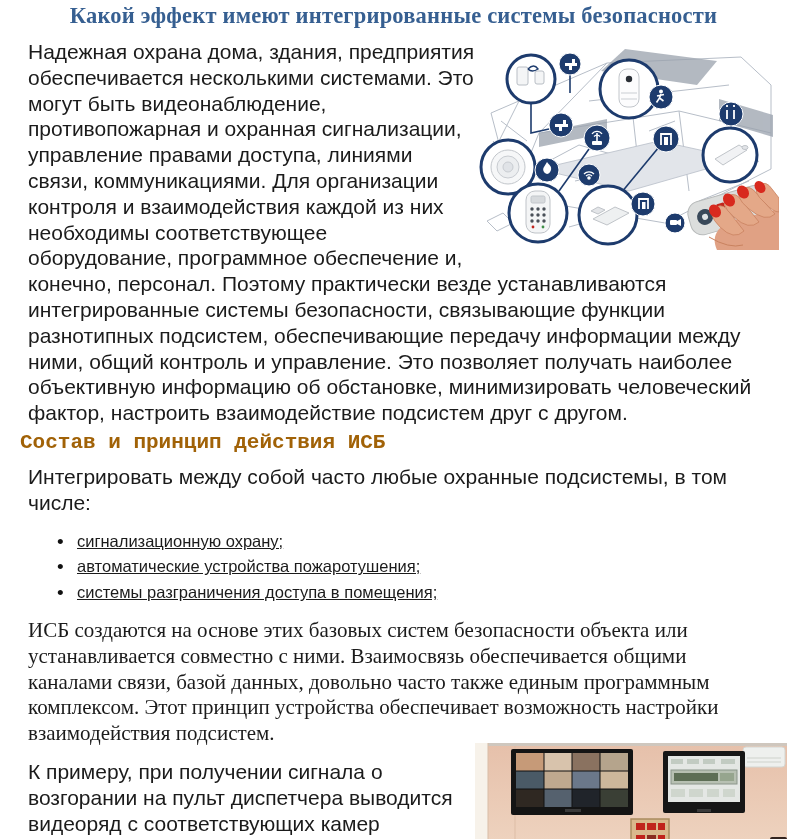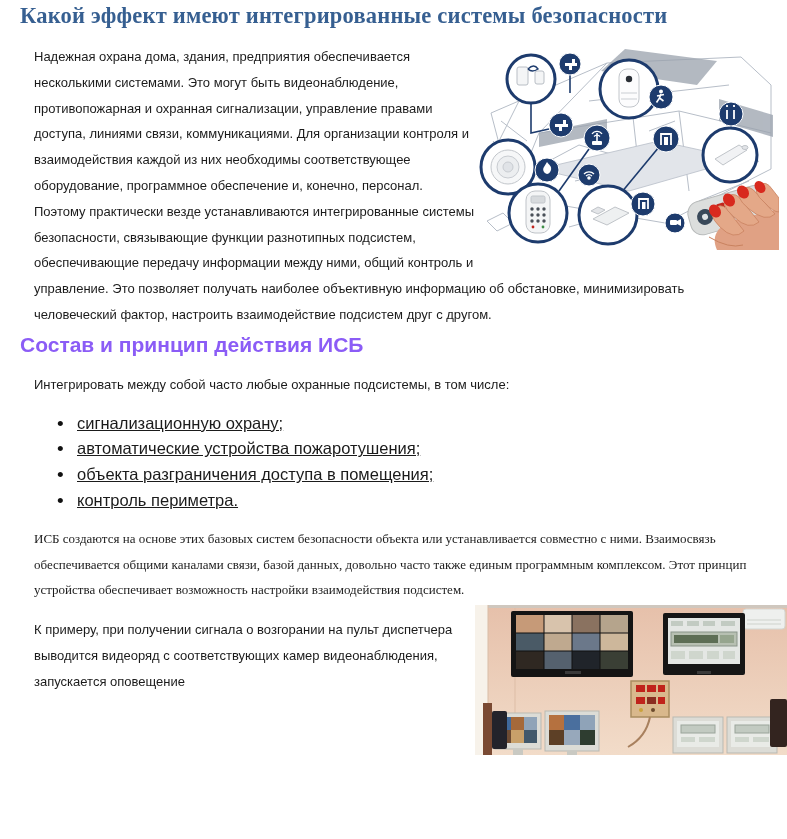--- a/index.html
+++ b/index.html
@@ -16,33 +16,34 @@
   }
   h1.doc-title {
     font-family: "Liberation Serif", serif;
     font-weight: bold;
     font-size: 22.5px;
     line-height: 28px;
     color: #365f91;
     margin: 0 0 9px 0;
     padding-top: 2px;
     letter-spacing: 0.2px;
+    text-align: center;
   }
   h2.doc-subtitle {
-    font-family: Liberation Sans, sans-serif;
+    font-family: Liberation Mono, monospace;
     font-weight: bold;
     font-size: 21px;
     line-height: 26px;
-    color: #8b5cf6;
+    color: #a16207;
     margin: 4px 0 5px 0;
   }
   p.body-text {
-    font-size: 13px;
+    font-size: 21px;
     line-height: 25.8px;
-    margin: 14px;
+    margin: 8px;
   }
   p.intro-text   { margin-bottom: 0; }
   p.list-intro   { margin-bottom: 0; }
   p.after-list   { margin-top: 12px; font-family: Liberation Serif, serif; }
   p.example-par  { margin-top: 12px; }
   ul.subsystem-list {
     list-style: none;
     margin: 13px 0 0 0;
     padding: 0 0 0 37px;
     text-decoration: underline;
@@ -261,22 +262,21 @@
 
   <p class="body-text intro-text">Надежная охрана дома, здания, предприятия обеспечивается несколькими системами. Это могут быть видеонаблюдение, противопожарная и охранная сигнализации, управление правами доступа, линиями связи, коммуникациями. Для организации контроля и взаимодействия каждой из них необходимы соответствующее оборудование, программное обеспечение и, конечно, персонал. Поэтому практически везде устанавливаются интегрированные системы безопасности, связывающие функции разнотипных подсистем, обеспечивающие передачу информации между ними, общий контроль и управление. Это позволяет получать наиболее объективную информацию об обстановке, минимизировать человеческий фактор, настроить взаимодействие подсистем друг с другом.</p>
 
   <h2 class="doc-subtitle">Состав и принцип действия ИСБ</h2>
 
   <p class="body-text list-intro">Интегрировать между собой часто любые охранные подсистемы, в том числе:</p>
 
   <ul class="subsystem-list">
     <li><span>сигнализационную охрану;</span></li>
     <li><span>автоматические устройства пожаротушения;</span></li>
-    <li><span>объекта разграничения доступа в помещения;</span></li>
-    <li><span>контроль периметра.</span></li>
+    <li><span>системы разграничения доступа в помещения;</span></li>
   </ul>
 
   <p class="body-text after-list">ИСБ создаются на основе этих базовых систем безопасности объекта или устанавливается совместно с ними. Взаимосвязь обеспечивается общими каналами связи, базой данных, довольно часто также единым программным комплексом. Этот принцип устройства обеспечивает возможность настройки взаимодействия подсистем.</p>
 
   <figure class="fig-control-room" aria-label="Диспетчерская: настенные экраны видеонаблюдения, мимическая панель и мониторы">
     <svg width="312" height="150" viewBox="0 0 312 150">
       <defs>
         <linearGradient id="wallgrad" x1="0" y1="0" x2="0" y2="1">
           <stop offset="0" stop-color="#e6c0aa"></stop>
           <stop offset="1" stop-color="#f2dcc9"></stop>

